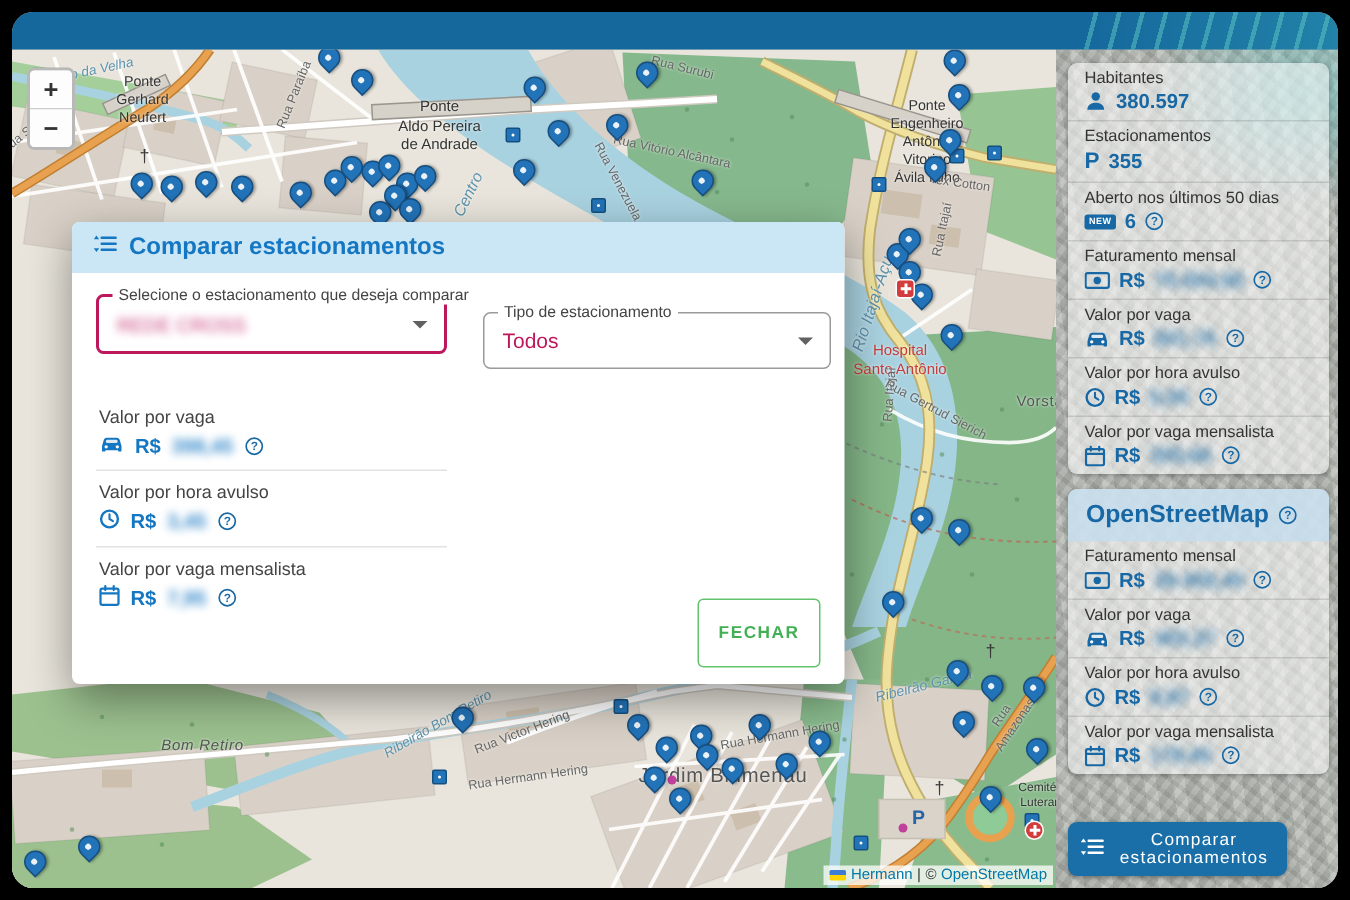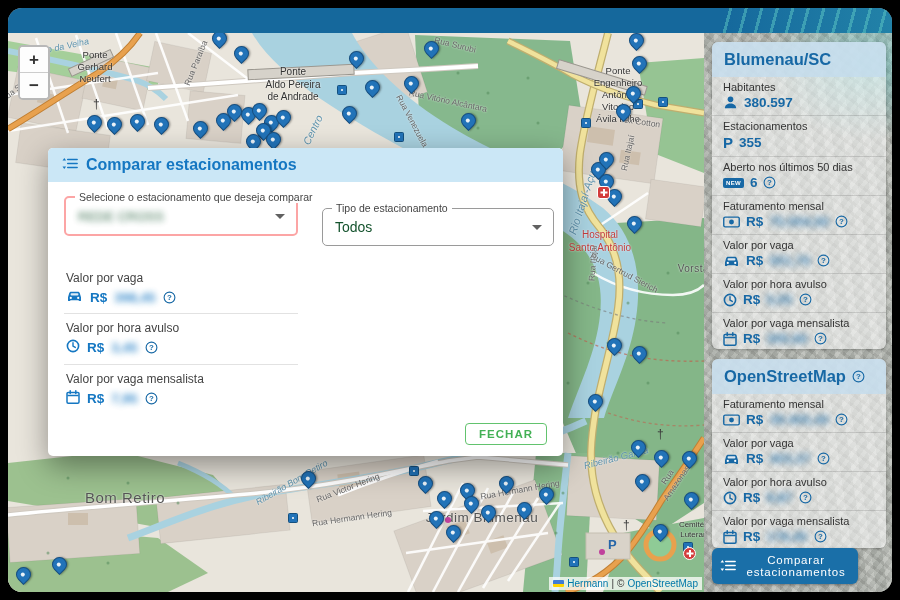--- a/index.html
+++ b/index.html
@@ -51,31 +51,31 @@
   .blurred{filter:blur(3px);opacity:.85}
   .help{display:inline-flex;color:#1768a5;cursor:pointer}
   .cmp-btn{margin-top:auto;width:146px;background:#1a6fa8;color:#fff;border:none;border-radius:6px;padding:6px 8px;font-size:11.5px;letter-spacing:.8px;display:flex;align-items:center;gap:6px;cursor:pointer;font-family:inherit;box-shadow:0 1px 3px rgba(0,0,0,.35)}
   
   .modal{position:absolute;left:40px;top:140px;width:515px;height:308px;background:#fff;border-radius:5px;z-index:40;box-shadow:0 10px 30px rgba(0,0,0,.4);overflow:hidden}
   .modal-h{background:#cbe7f6;height:34px;display:flex;align-items:center;gap:8px;padding:0 14px;color:#1577c2;font-weight:bold;font-size:16px}
   .modal-b{position:relative;padding:14px 16px}
   .col-l{position:absolute;left:16px;top:14px;width:234px}
   .col-r{position:absolute;left:274px;top:14px;width:232px}
   .mselect{position:relative;border:1px solid #9a9a9a;border-radius:5px;height:40px;display:flex;align-items:center;padding:0 28px 0 12px;background:#fff;cursor:pointer;box-sizing:border-box}
-  .mselect.focused{border:2px solid #fca5a5}
+  .mselect.focused{border:2px solid #be185d}
   .flabel{position:absolute;top:-7px;left:9px;background:#fff;padding:0 4px;font-size:10.5px;color:#444;white-space:nowrap}
-  .fvalue{font-size:13px;color:#14532d;overflow:hidden;white-space:nowrap}
+  .fvalue{font-size:13px;color:#be185d;overflow:hidden;white-space:nowrap}
   .caret{position:absolute;right:11px;top:50%;margin-top:-2px;width:0;height:0;border-left:5px solid transparent;border-right:5px solid transparent;border-top:5px solid #616161}
   .vagas{margin:13px 2px 0;font-size:14px;color:#222;padding-bottom:10px;border-bottom:1px solid #d9d9d9}
   .metrics{margin-top:28px}
   .mmrow{padding:7px 2px 8px;border-bottom:1px solid #e2e2e2}
   .mmrow:last-child{border-bottom:none}
   .mmlabel{font-size:12px;color:#444;margin-bottom:4px}
   .mmval{display:flex;align-items:center;gap:7px;color:#1577c2;font-weight:bold;font-size:13.5px}
-  .close-btn{position:absolute;right:16px;bottom:11px;background:#fff;border:1px solid #62c36e;color:#43b055;border-radius:4px;font-size:11.5px;font-weight:bold;letter-spacing:1px;padding:4px 13px;cursor:pointer;font-family:inherit}
+  .close-btn{position:absolute;right:16px;bottom:11px;background:#fff;border:1px solid #62c36e;color:#43b055;border-radius:4px;font-size:11.5px;font-weight:bold;letter-spacing:1px;padding:16px 13px;cursor:pointer;font-family:inherit}
 </style>
 </head>
 <body>
 
 <div class="app">
 
   <div class="topbar">
       <div class="glitch"></div>
     </div>
 
@@ -198,21 +198,21 @@
       <div class="zbtn">−</div>
     </div>
 
     <div class="attrib">
       <span class="flag"></span>
       <a href="#">Hermann</a>
       <span>|</span>
       <span>©</span>
       <a href="#">OpenStreetMap</a>
     </div>
-  <span class="mlabel place" style="left: 117px; top: 465px; transform: translate(-50%, -50%) rotate(0deg); font-size: 15px;">Bom Retiro</span>
+  <span class="mlabel place" style="left: 127px; top: 465px; transform: translate(-50%, -50%) rotate(0deg); font-size: 10px; font-style: italic;">Bom Retiro</span>
       <span class="mlabel place" style="left: 474px; top: 485px; transform: translate(-50%, -50%) rotate(0deg); font-size: 13.5px;">Jardim Blumenau</span>
       <span class="mlabel " style="left: 344px; top: 485px; transform: translate(-50%, -50%) rotate(-8deg);">Rua Hermann Hering</span>
       <span class="mlabel " style="left: 512px; top: 457px; transform: translate(-50%, -50%) rotate(-10deg);">Rua Hermann Hering</span>
       <span class="mlabel " style="left: 340px; top: 455px; transform: translate(-50%, -50%) rotate(-21deg);">Rua Victor Hering</span>
       <span class="mlabel water" style="left: 575px; top: 170px; transform: translate(-50%, -50%) rotate(-72deg); font-size: 11px;">Rio Itajaí-Açu</span>
       <span class="mlabel water" style="left: 305px; top: 97px; transform: translate(-50%, -50%) rotate(-64deg); font-size: 10.5px;">Centro</span>
       <span class="mlabel multi" style="left: 87px; top: 34px; transform: translate(-50%, -50%) rotate(0deg);">Ponte
 Gerhard
 Neufert</span>
       <span class="mlabel multi" style="left: 285px; top: 52px; transform: translate(-50%, -50%) rotate(0deg); font-size: 10px;">Ponte
@@ -432,23 +432,20 @@
       <div class="mcross" style="left: 89px; top: 71px;">†</div>
       <div class="mcross" style="left: 619px; top: 492px;">†</div>
       <div class="mcross" style="left: 653px; top: 401px;">†</div>
       <div class="med" style="left: 595px; top: 159px;"></div>
       <div class="med round" style="left: 681px; top: 520px;"></div>
       <span class="pletter" style="left: 604px; top: 512px;">P</span>
     </div>
 
   <div class="sidebar">
     <div class="card">
-      <div class="card-h">
-          <span>Blumenau/SC</span>
-        </div>
       <div id="city-rows">
           <div class="srow">
             <div class="slabel">Habitantes</div>
             <div class="sval">
               <span class="ic">
                 <svg viewBox="0 0 16 16" width="15" height="15">
                   <circle cx="8" cy="4.6" r="3" fill="currentColor"></circle>
                   <path d="M2 14c0-3.3 2.7-5 6-5s6 1.7 6 5z" fill="currentColor"></path>
                 </svg>
               </span>

